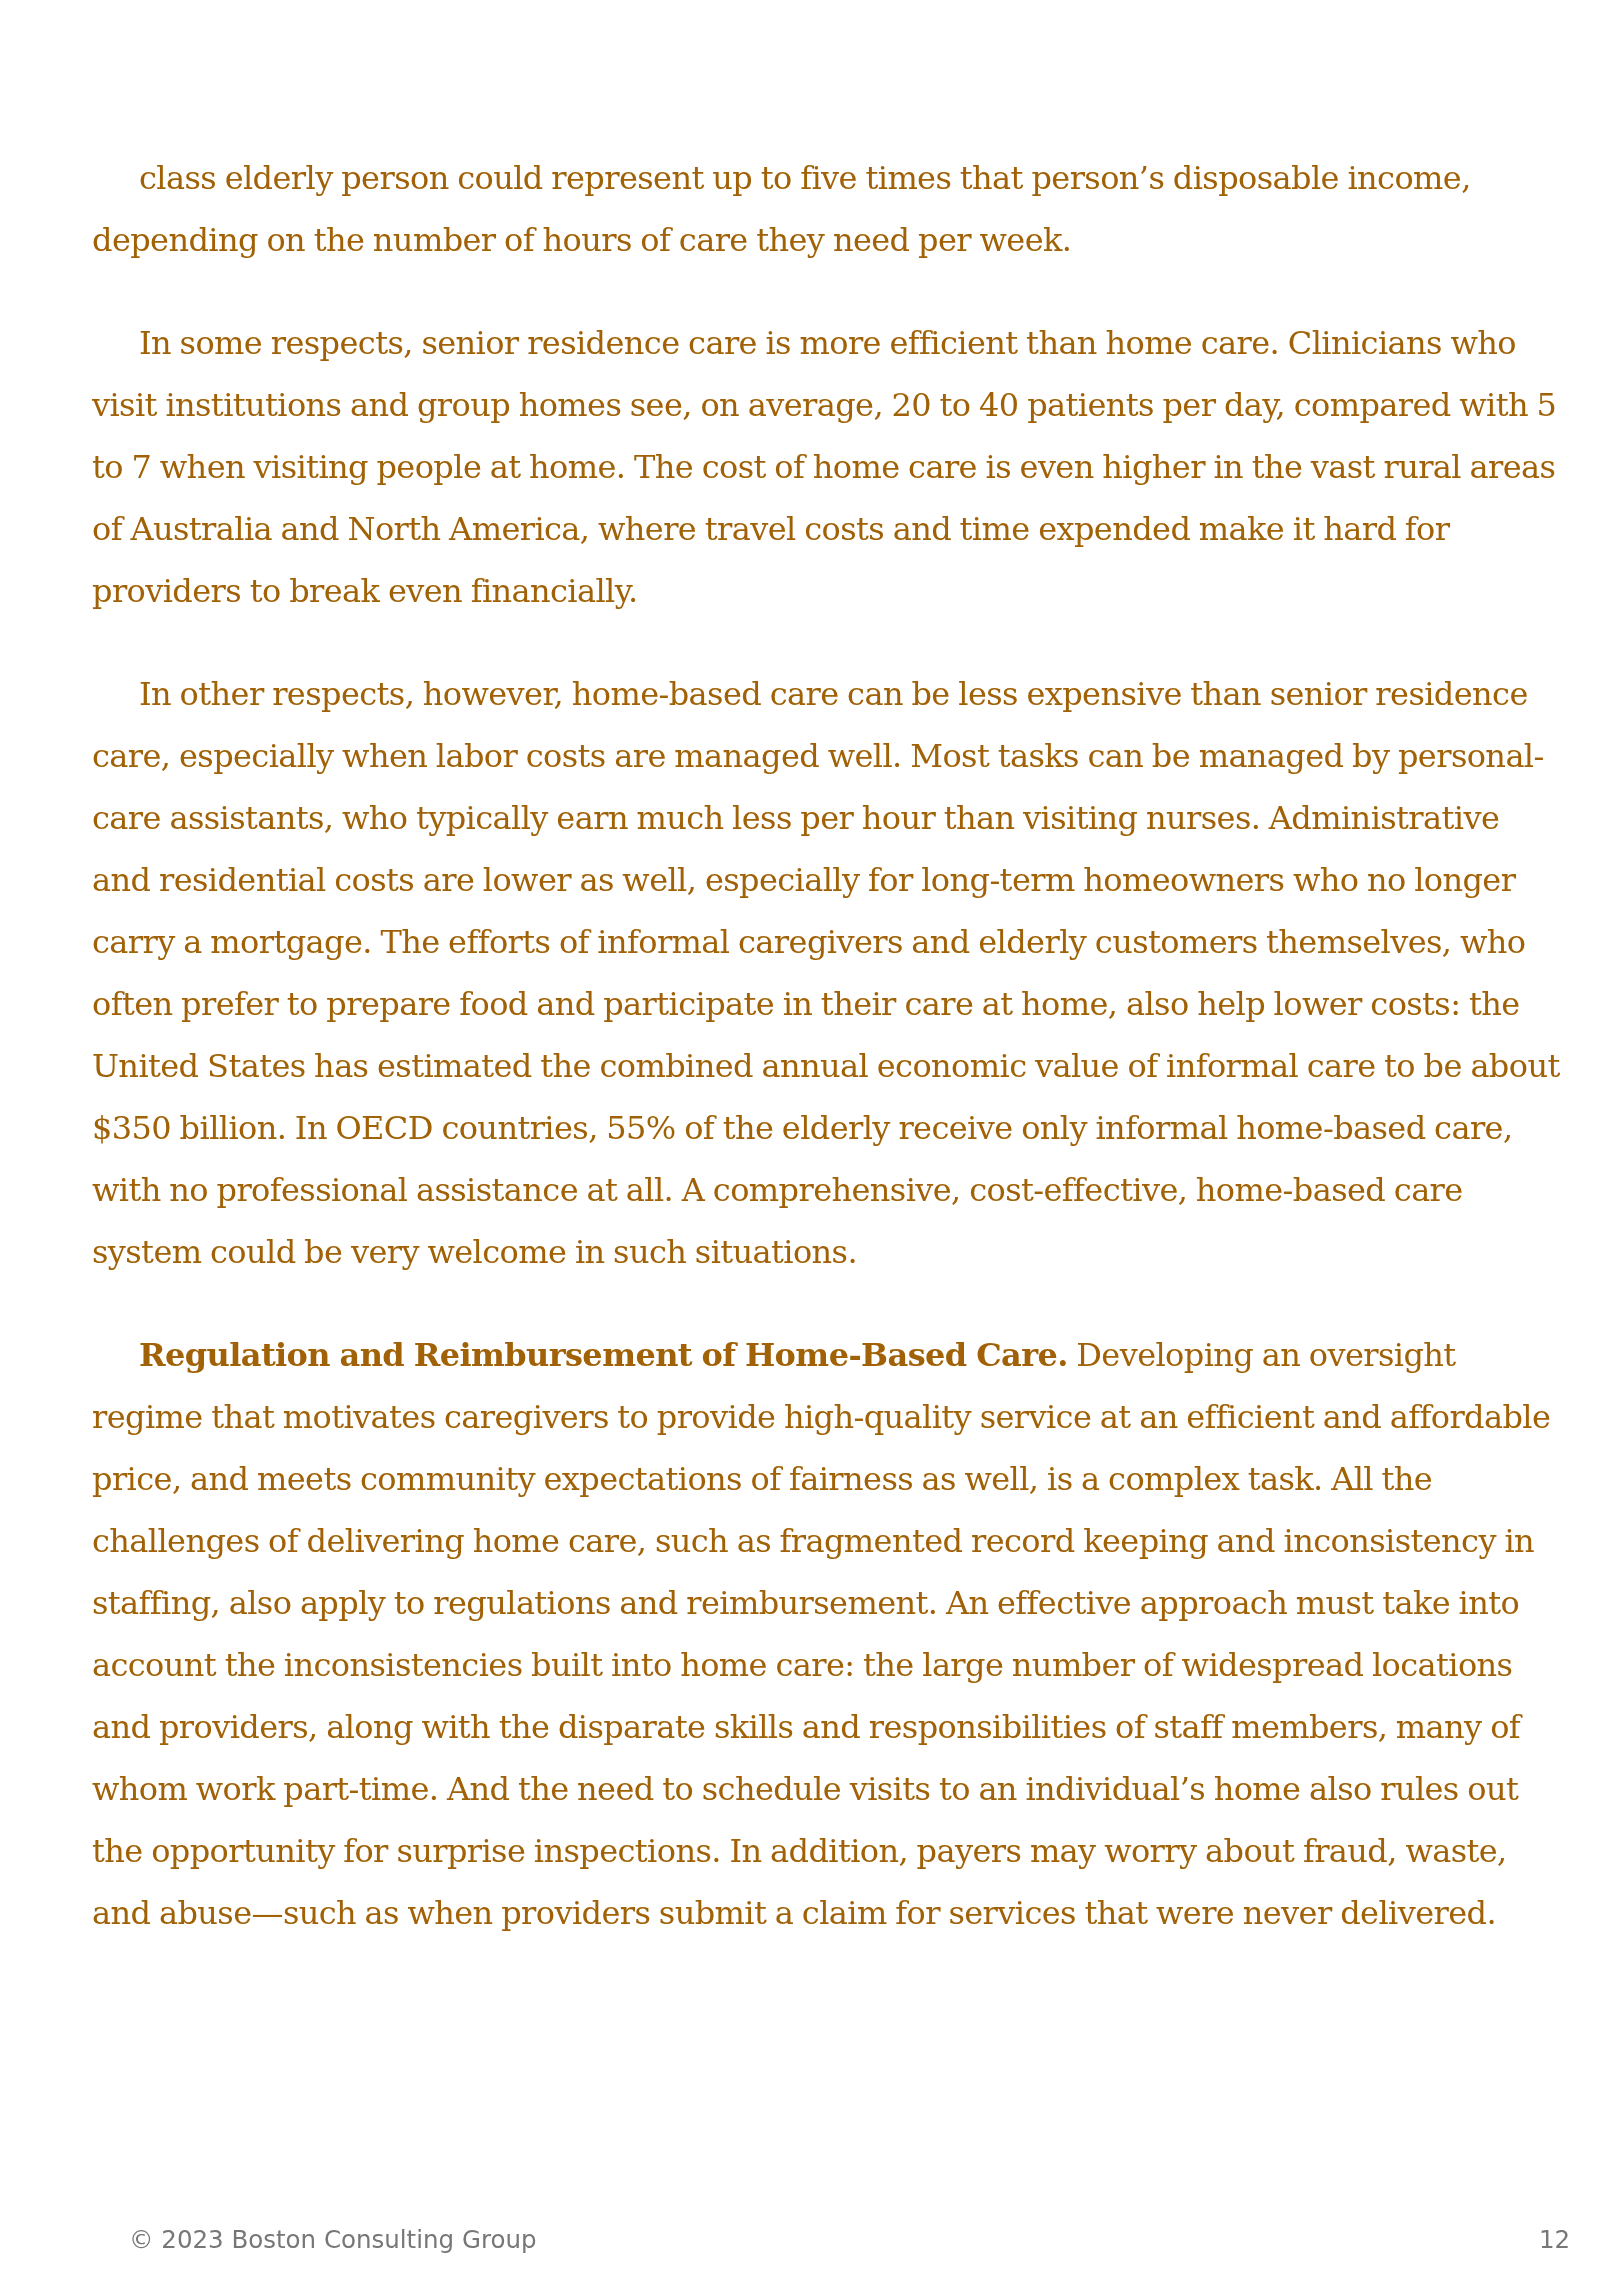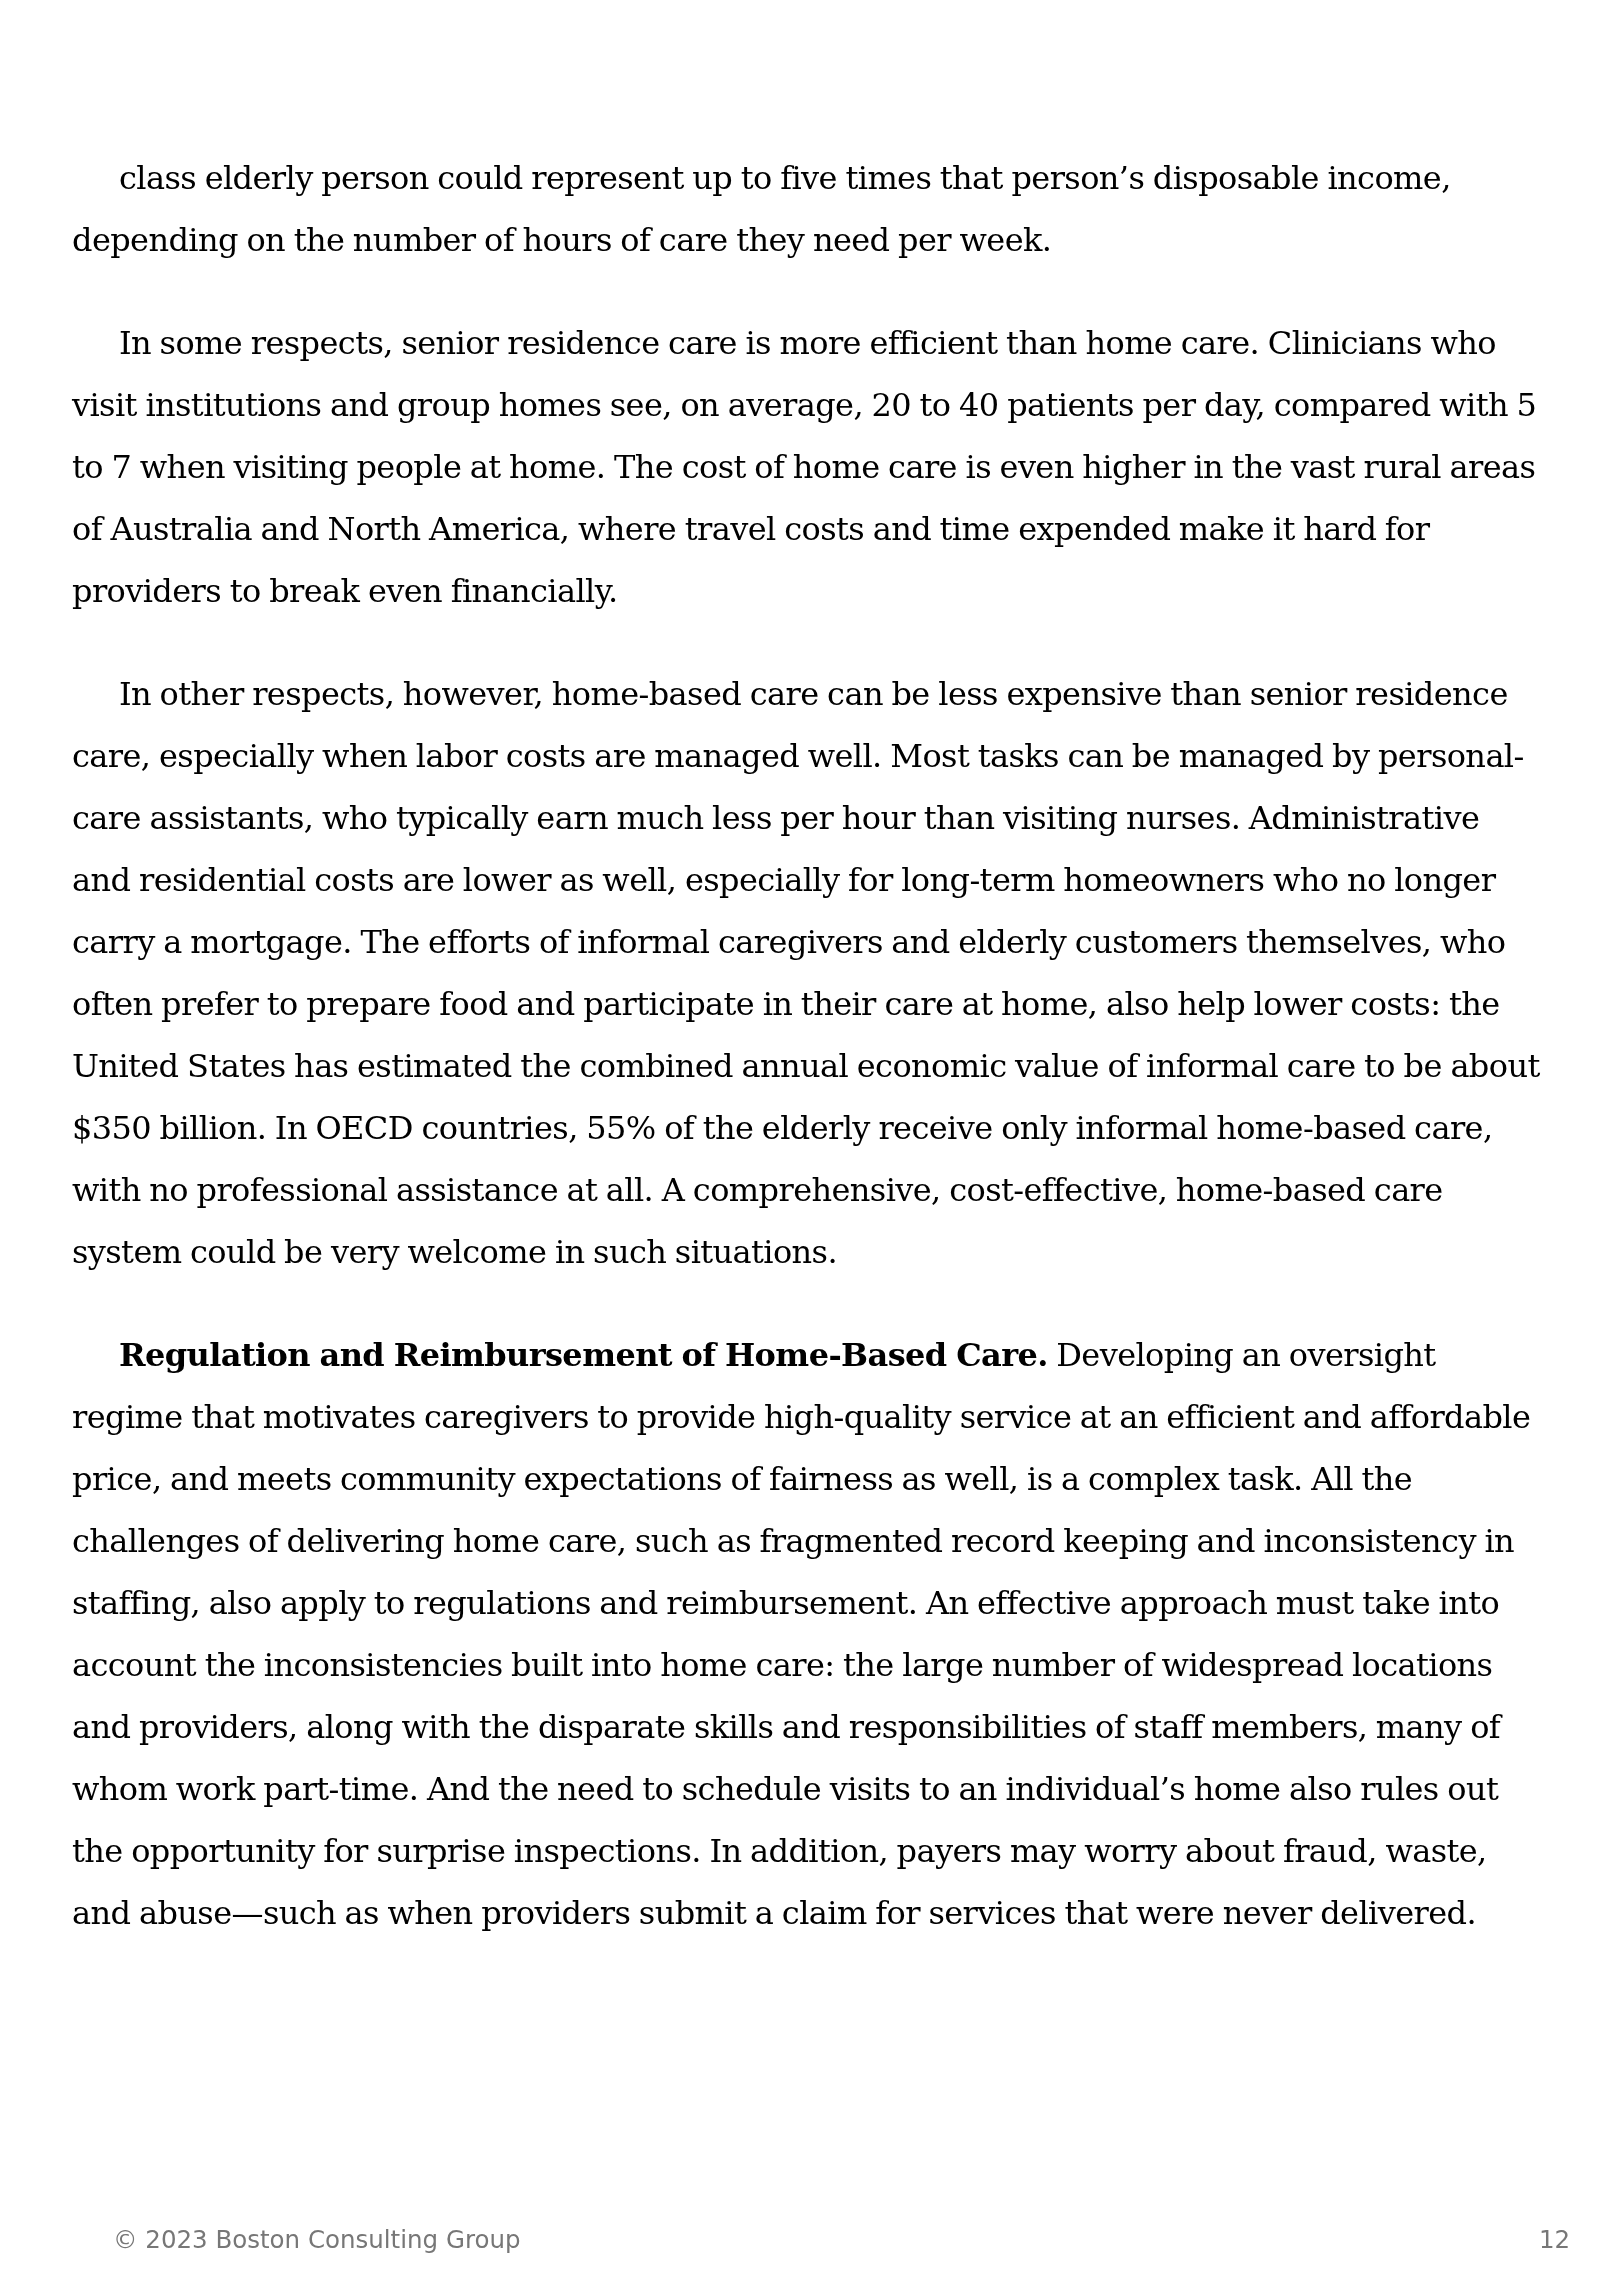--- a/index.html
+++ b/index.html
@@ -5,42 +5,42 @@
     html, body { margin: 0; padding: 0; background: #ffffff; }
     .page {
       position: relative;
       width: 1620px;
       height: 2293px;
       background: #ffffff;
       overflow: hidden;
     }
     .content {
       position: absolute;
-      left: 72px;
+      left: 92px;
       top: 147px;
       width: 1470px;
       font-family: "DejaVu Serif", "Liberation Serif", serif;
       font-size: 32px;
       line-height: 62px;
-      color: #000000;
+      color: #a16207;
       letter-spacing: -0.6px;
       word-spacing: -1px;
     }
     .para { margin: 0 0 41px 0; }
     .para:last-child { margin-bottom: 0; }
     .para .lead { font-weight: bold; margin-left: 47px; }
     .footer {
       position: absolute;
       left: 0; right: 0;
       top: 2225px;
       font-family: "DejaVu Sans", "Liberation Sans", sans-serif;
       font-size: 24.5px;
       color: #777777;
     }
-    .footer .copyright { position: absolute; left: 113px; }
+    .footer .copyright { position: absolute; left: 129px; }
     .footer .page-num { position: absolute; left: 1539px; }
   </style>
 </head>
 <body>
 
 <div class="page">
   <div class="content">
     <p class="para">
       <span class="lead"></span><span>class elderly person could represent up to five times that person’s disposable income, depending on the number of hours of care they need per week.</span>
     </p>

